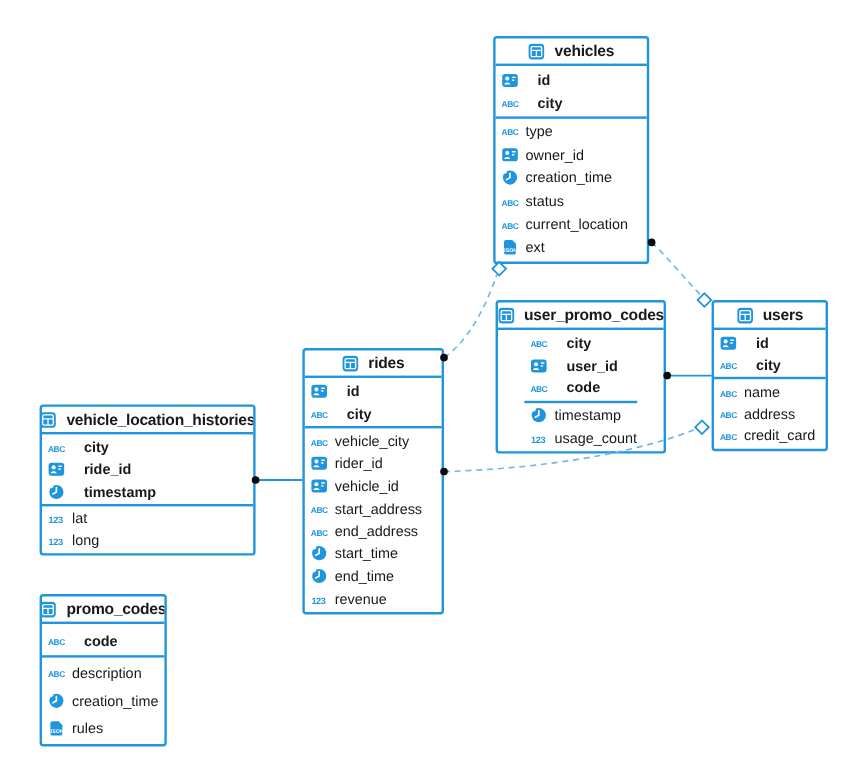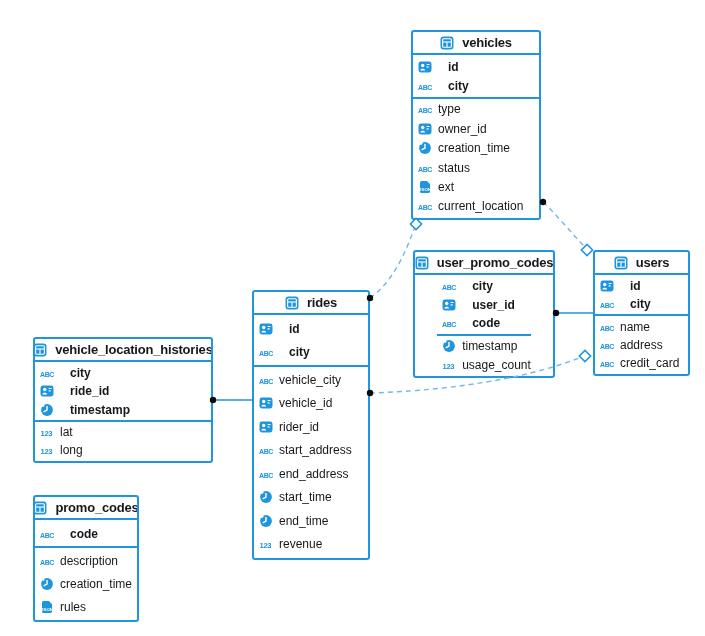--- a/index.html
+++ b/index.html
@@ -117,35 +117,35 @@
         <div class="trow">
           <span class="ticon">
             <svg width="17" height="12" viewBox="0 0 17 12">
               <text x="0" y="9.5" font-size="7" font-weight="800" letter-spacing="-0.4" fill="#1e95dc" font-family="Liberation Sans, sans-serif">ABC</text>
             </svg>
           </span>
           <span class="fname">status</span>
         </div>
         <div class="trow">
           <span class="ticon">
+            <svg width="17" height="12" viewBox="0 0 17 12">
+              <text x="0" y="9.5" font-size="7" font-weight="800" letter-spacing="-0.4" fill="#1e95dc" font-family="Liberation Sans, sans-serif">ABC</text>
+            </svg>
+          </span>
+          <span class="fname">current_location</span>
+        </div>
+        <div class="trow">
+          <span class="ticon">
             <svg width="14" height="14" viewBox="0 0 14 14">
               <path d="M2 2.6 Q2 1 3.6 1 H8.8 L12 4.1 V11.4 Q12 13 10.4 13 H3.6 Q2 13 2 11.4 Z" fill="#1e95dc"></path>
               <text x="7" y="11.2" text-anchor="middle" font-size="4.4" font-weight="700" fill="#fff" font-family="Liberation Sans, sans-serif">JSON</text>
             </svg>
           </span>
           <span class="fname">ext</span>
         </div>
-        <div class="trow">
-          <span class="ticon">
-            <svg width="17" height="12" viewBox="0 0 17 12">
-              <text x="0" y="9.5" font-size="7" font-weight="800" letter-spacing="-0.4" fill="#1e95dc" font-family="Liberation Sans, sans-serif">ABC</text>
-            </svg>
-          </span>
-          <span class="fname">current_location</span>
-        </div>
       </div>
   </div>
     <div class="table" style="left: 413px; top: 250px; width: 142px; height: 128px; align-items: center;">
     <div class="thead">
       <span class="ticon thead-icon">
           <svg width="14" height="14" viewBox="0 0 14 14">
             <rect x="0.5" y="0.5" width="13" height="13" rx="3" fill="#1e95dc"></rect>
             <rect x="2.6" y="2.8" width="8.8" height="8.4" rx="1" fill="none" stroke="#fff" stroke-width="1.1"></rect>
             <line x1="2.6" y1="6" x2="11.4" y2="6" stroke="#fff" stroke-width="1.1"></line>
             <line x1="7" y1="6" x2="7" y2="11.2" stroke="#fff" stroke-width="1.1"></line>
@@ -256,21 +256,21 @@
         <div class="trow">
           <span class="ticon">
             <svg width="17" height="12" viewBox="0 0 17 12">
               <text x="0" y="9.5" font-size="7" font-weight="800" letter-spacing="-0.4" fill="#1e95dc" font-family="Liberation Sans, sans-serif">ABC</text>
             </svg>
           </span>
           <span class="fname">credit_card</span>
         </div>
       </div>
   </div>
-    <div class="table" style="left: 252px; top: 290px; width: 118px; height: 270px;">
+    <div class="table" style="left: 252px; top: 290px; width: 118px; height: 222px;">
     <div class="thead">
       <span class="ticon thead-icon">
           <svg width="14" height="14" viewBox="0 0 14 14">
             <rect x="0.5" y="0.5" width="13" height="13" rx="3" fill="#1e95dc"></rect>
             <rect x="2.6" y="2.8" width="8.8" height="8.4" rx="1" fill="none" stroke="#fff" stroke-width="1.1"></rect>
             <line x1="2.6" y1="6" x2="11.4" y2="6" stroke="#fff" stroke-width="1.1"></line>
             <line x1="7" y1="6" x2="7" y2="11.2" stroke="#fff" stroke-width="1.1"></line>
           </svg>
         </span>
       <span class="tname">rides</span>
@@ -308,33 +308,33 @@
         <div class="trow">
           <span class="ticon">
             <svg width="14" height="14" viewBox="0 0 14 14">
               <rect x="0.5" y="1.6" width="13" height="10.8" rx="2.4" fill="#1e95dc"></rect>
               <circle cx="4.7" cy="5.5" r="1.7" fill="#fff"></circle>
               <path d="M2.2 10.4 c0.4 -2.2 4.6 -2.2 5 0 Z" fill="#fff"></path>
               <rect x="8.5" y="3.9" width="3.3" height="1.2" rx="0.6" fill="#fff"></rect>
               <rect x="8.5" y="6.3" width="2.3" height="1.2" rx="0.6" fill="#fff"></rect>
             </svg>
           </span>
+          <span class="fname">rider_id</span>
+        </div>
+        <div class="trow">
+          <span class="ticon">
+            <svg width="14" height="14" viewBox="0 0 14 14">
+              <rect x="0.5" y="1.6" width="13" height="10.8" rx="2.4" fill="#1e95dc"></rect>
+              <circle cx="4.7" cy="5.5" r="1.7" fill="#fff"></circle>
+              <path d="M2.2 10.4 c0.4 -2.2 4.6 -2.2 5 0 Z" fill="#fff"></path>
+              <rect x="8.5" y="3.9" width="3.3" height="1.2" rx="0.6" fill="#fff"></rect>
+              <rect x="8.5" y="6.3" width="2.3" height="1.2" rx="0.6" fill="#fff"></rect>
+            </svg>
+          </span>
           <span class="fname">vehicle_id</span>
-        </div>
-        <div class="trow">
-          <span class="ticon">
-            <svg width="14" height="14" viewBox="0 0 14 14">
-              <rect x="0.5" y="1.6" width="13" height="10.8" rx="2.4" fill="#1e95dc"></rect>
-              <circle cx="4.7" cy="5.5" r="1.7" fill="#fff"></circle>
-              <path d="M2.2 10.4 c0.4 -2.2 4.6 -2.2 5 0 Z" fill="#fff"></path>
-              <rect x="8.5" y="3.9" width="3.3" height="1.2" rx="0.6" fill="#fff"></rect>
-              <rect x="8.5" y="6.3" width="2.3" height="1.2" rx="0.6" fill="#fff"></rect>
-            </svg>
-          </span>
-          <span class="fname">rider_id</span>
         </div>
         <div class="trow">
           <span class="ticon">
             <svg width="17" height="12" viewBox="0 0 17 12">
               <text x="0" y="9.5" font-size="7" font-weight="800" letter-spacing="-0.4" fill="#1e95dc" font-family="Liberation Sans, sans-serif">ABC</text>
             </svg>
           </span>
           <span class="fname">start_address</span>
         </div>
         <div class="trow">

